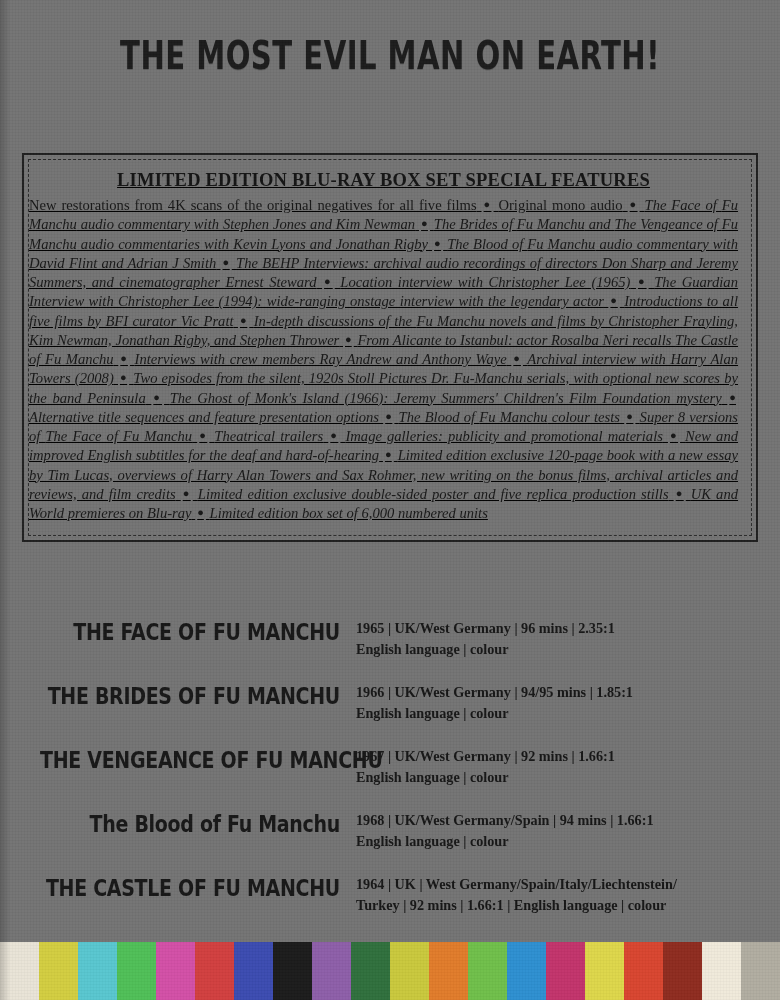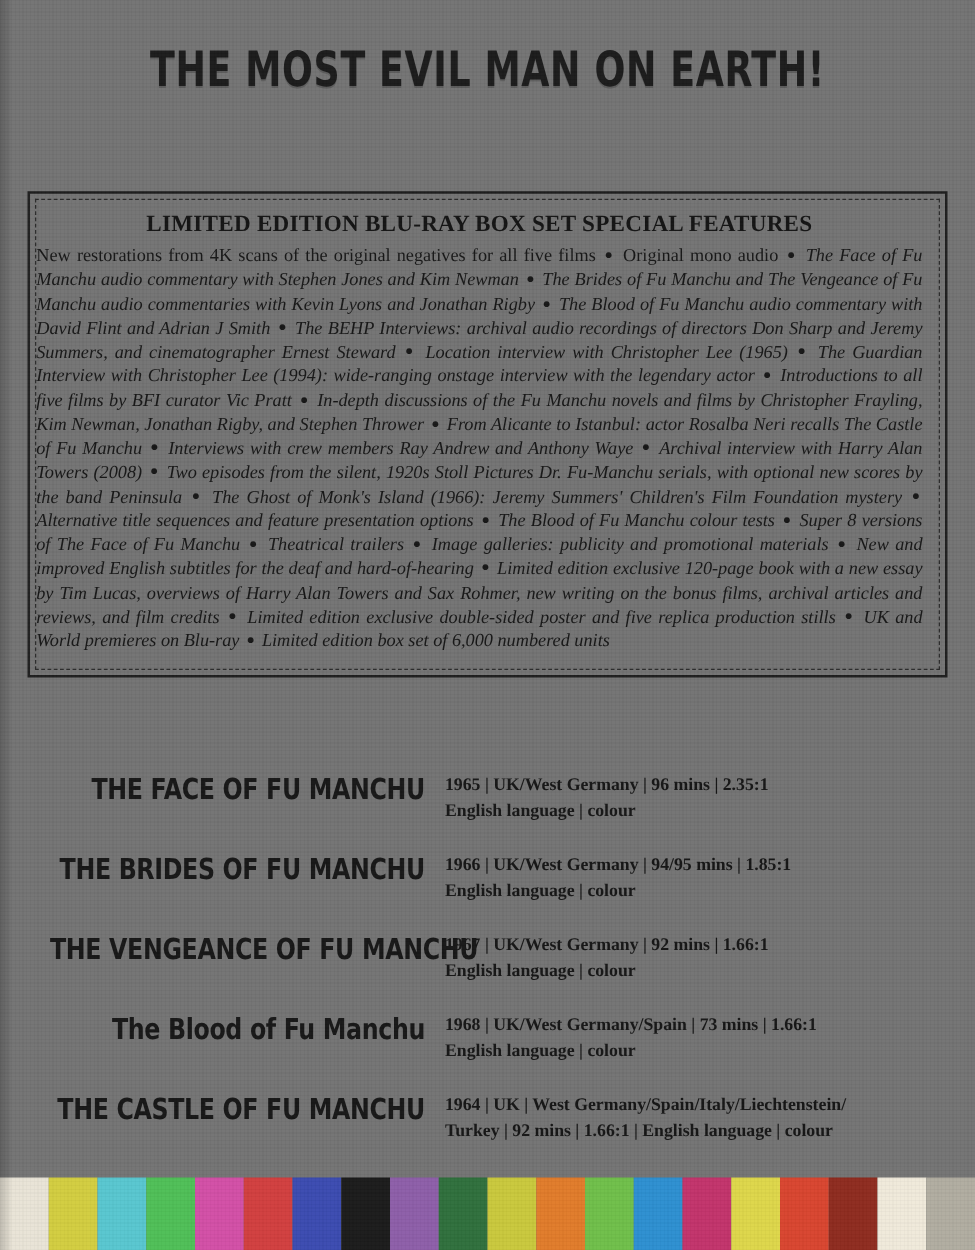--- a/index.html
+++ b/index.html
@@ -48,20 +48,21 @@
   }
 
   .features-box {
     margin: 30px 22px 0 22px;
     border: 2px solid #1f1f1f;
     padding: 4px;
   }
   .features-inner {
     border: 1px dashed #2a2a2a;
     padding: 10px 13px 12px 0;
+    text-decoration: underline;
   }
   .features-title {
     text-align: center;
     font-weight: bold;
     font-size: 18.5px;
     letter-spacing: 0.2px;
     color: #141414;
     margin-bottom: 5px;
     font-family: "Liberation Serif", serif;
   }
@@ -231,21 +232,21 @@
       <div class="film-row">
         <div class="film-title">THE VENGEANCE OF FU MANCHU</div>
         <div class="film-meta">
           <div>1967 | UK/West Germany | 92 mins | 1.66:1</div>
           <div>English language | colour</div>
         </div>
       </div>
       <div class="film-row">
         <div class="film-title">The Blood of Fu Manchu</div>
         <div class="film-meta">
-          <div>1968 | UK/West Germany/Spain | 73 mins | 1.66:1</div>
+          <div>1968 | UK/West Germany/Spain | 94 mins | 1.66:1</div>
           <div>English language | colour</div>
         </div>
       </div>
       <div class="film-row">
         <div class="film-title">THE CASTLE OF FU MANCHU</div>
         <div class="film-meta">
           <div>1964 | UK | West Germany/Spain/Italy/Liechtenstein/</div>
           <div>Turkey | 92 mins | 1.66:1 | English language | colour</div>
         </div>
       </div>

